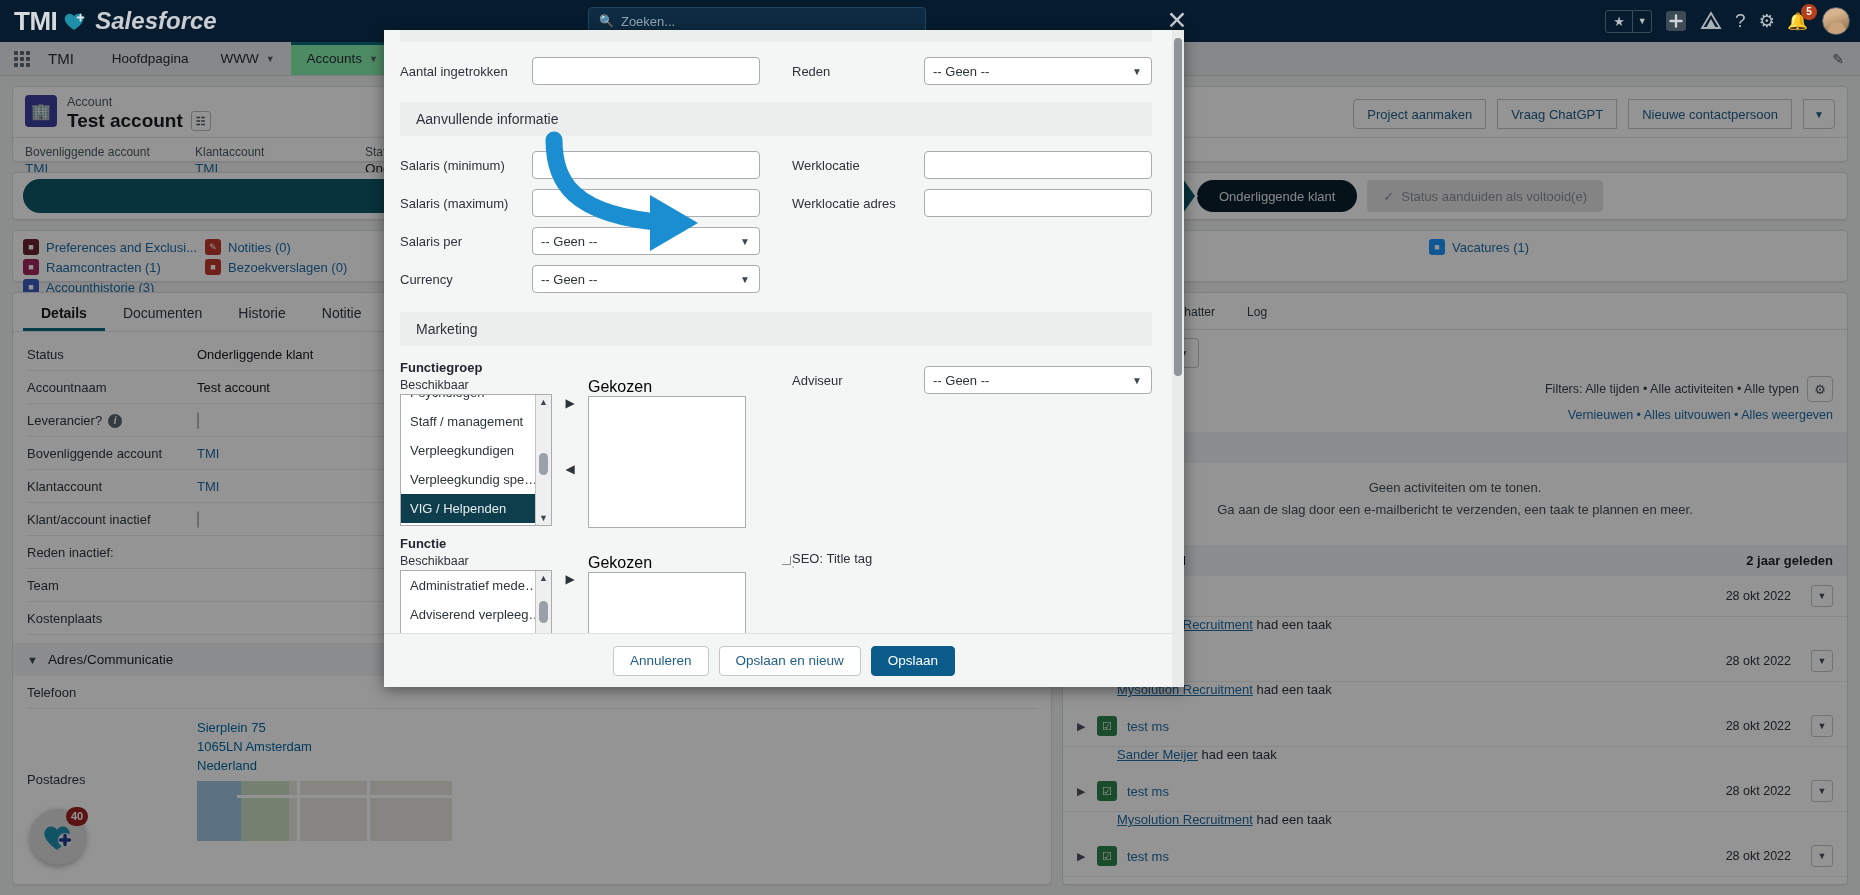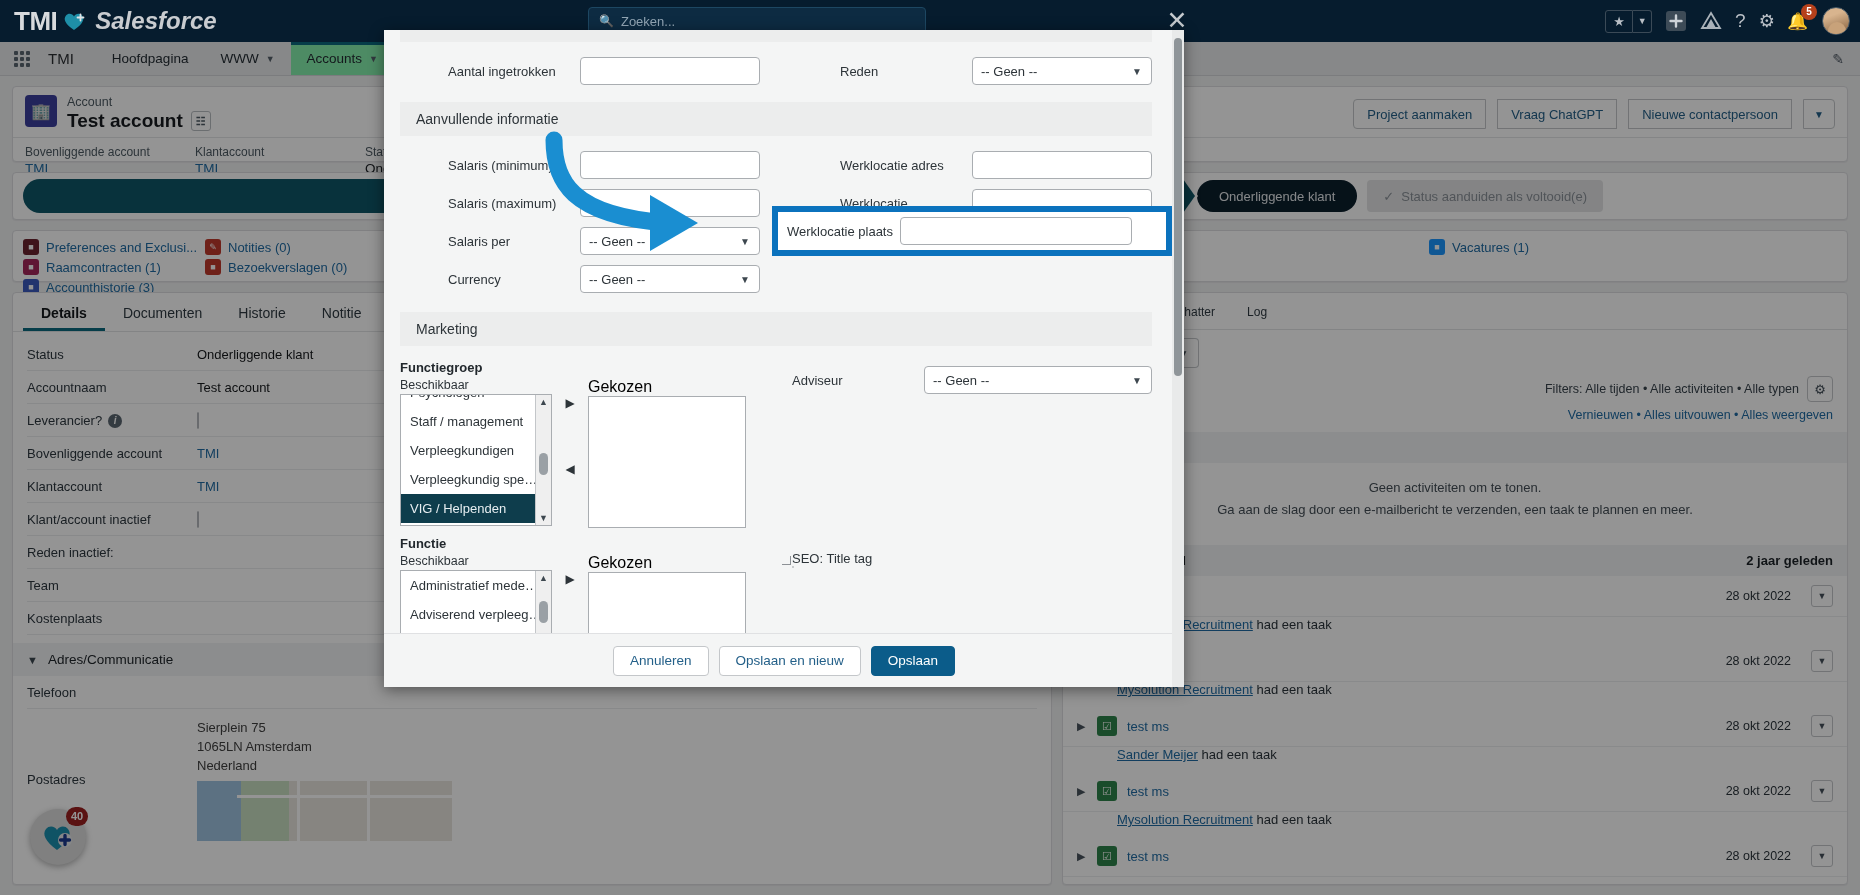--- a/index.html
+++ b/index.html
@@ -225,21 +225,21 @@
     width: 14px; height: 14px; border-radius: 50%; background: #5a6670; color: #fff;
     font-size: 10px; display: inline-flex; align-items: center; justify-content: center;
     font-weight: 700; font-style: italic;
   }
   .chk { width: 15px; height: 15px; border: 1px solid #b5b9bd; border-radius: 2px; background: #fff; }
   .sect-head {
     background: #f2f3f4; margin: 8px -14px 0 -14px; padding: 9px 14px;
     font-size: 13.5px; color: #20262b; display: flex; align-items: center; gap: 10px;
   }
   .sect-head .cv { font-size: 11px; color: #3c4750; }
-  .addr-link { color: #404040; line-height: 19px; }
+  .addr-link { color: #0369a1; line-height: 19px; }
   .map-thumb {
     margin-top: 6px; width: 255px; height: 60px;
     background:
       linear-gradient(90deg, transparent 0 38px, #c9dfc2 38px 92px, transparent 92px 100%),
       linear-gradient(180deg,#e9e6df 0 100%);
     position: relative; overflow:hidden;
   }
   .map-thumb .water {
     position:absolute; left:0; top:0; width: 44px; height: 60px; background:#9fc3e0;
   }
@@ -320,21 +320,21 @@
   }
   .modal-scroll {
     position: absolute; inset: 0; overflow: hidden; background: #f4f5f5;
   }
   .modal-content { position: absolute; left: 0; top: -22px; width: 784px; }
   .m-section-head {
     background: #eceded; padding: 9px 16px; font-size: 14px; color: #2d3439;
     margin: 0 16px;
   }
   .m-grid { display: flex; padding: 10px 0 6px 0; }
-  .m-col { width: 392px; margin-left: 48px; }
+  .m-col { width: 392px; }
   .m-row { display: flex; align-items: center; padding: 5px 16px; }
   .m-label { width: 132px; font-size: 13px; color: #2d3439; flex: 0 0 auto; }
   .m-input {
     flex: 1; height: 28px; border: 1px solid #a9adb1; border-radius: 4px; background: #fff;
   }
   .m-select {
     flex: 1; height: 28px; border: 1px solid #a9adb1; border-radius: 4px; background: #fff;
     display: flex; align-items: center; padding: 0 8px; font-size: 13px; color: #2d3439;
     position: relative;
   }
@@ -853,25 +853,25 @@
             <div class="m-row">
               <div class="m-label">Currency</div>
               <div class="m-select">
                 <span>-- Geen --</span>
                 <span class="cr">▼</span>
               </div>
             </div>
           </div>
           <div class="m-col">
             <div class="m-row">
+              <div class="m-label">Werklocatie</div>
+              <div class="m-input"></div>
+            </div>
+            <div class="m-row">
               <div class="m-label">Werklocatie adres</div>
-              <div class="m-input"></div>
-            </div>
-            <div class="m-row">
-              <div class="m-label">Werklocatie</div>
               <div class="m-input"></div>
             </div>
             <div class="m-row" style="visibility:hidden">
               <div class="m-label">&nbsp;</div>
               <div class="m-input"></div>
             </div>
           </div>
         </div>
 
         <div class="m-section-head" style="margin-top:8px">Marketing</div>
@@ -960,23 +960,19 @@
       <div class="mst a"></div>
     </div>
 
     <div class="modal-footer">
       <button class="mbtn">Annuleren</button>
       <button class="mbtn">Opslaan en nieuw</button>
       <button class="mbtn primary">Opslaan</button>
     </div>
   </div>
 
-  <div class="hl-box">
-    <div class="m-label">Werklocatie plaats</div>
-    <div class="m-input" placeholder=""></div>
-  </div>
 
   <svg class="anno-arrow" viewBox="0 0 220 160">
     <path d="M34 20 C34 60 50 96 148 103" stroke="#1a8ed1" stroke-width="17" fill="none" stroke-linecap="round"></path>
     <path d="M130 75 L178 103 L130 131 Z" fill="#1a8ed1"></path>
   </svg>
 
 </div>
 
 </body></html>

